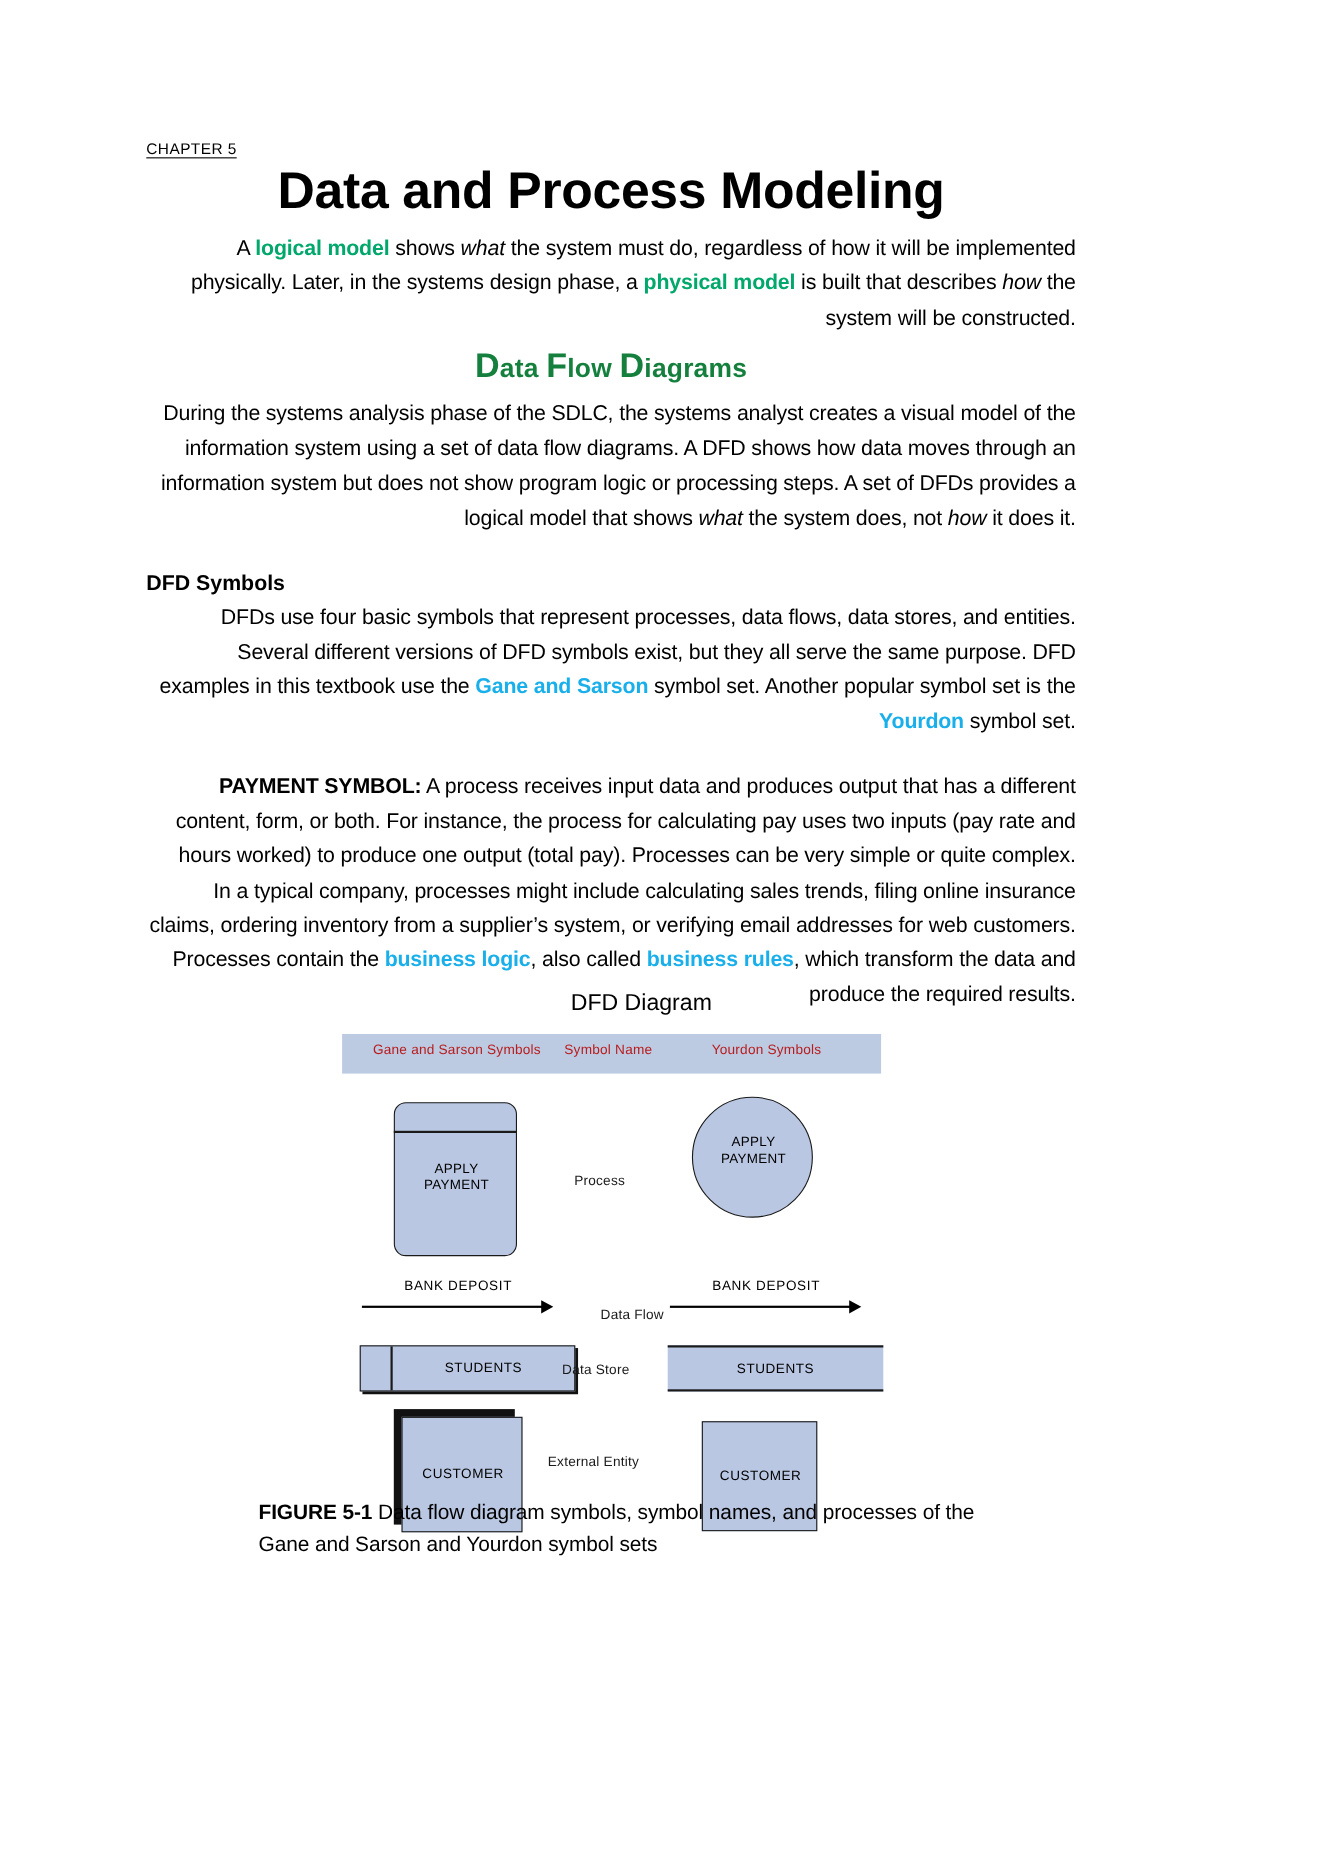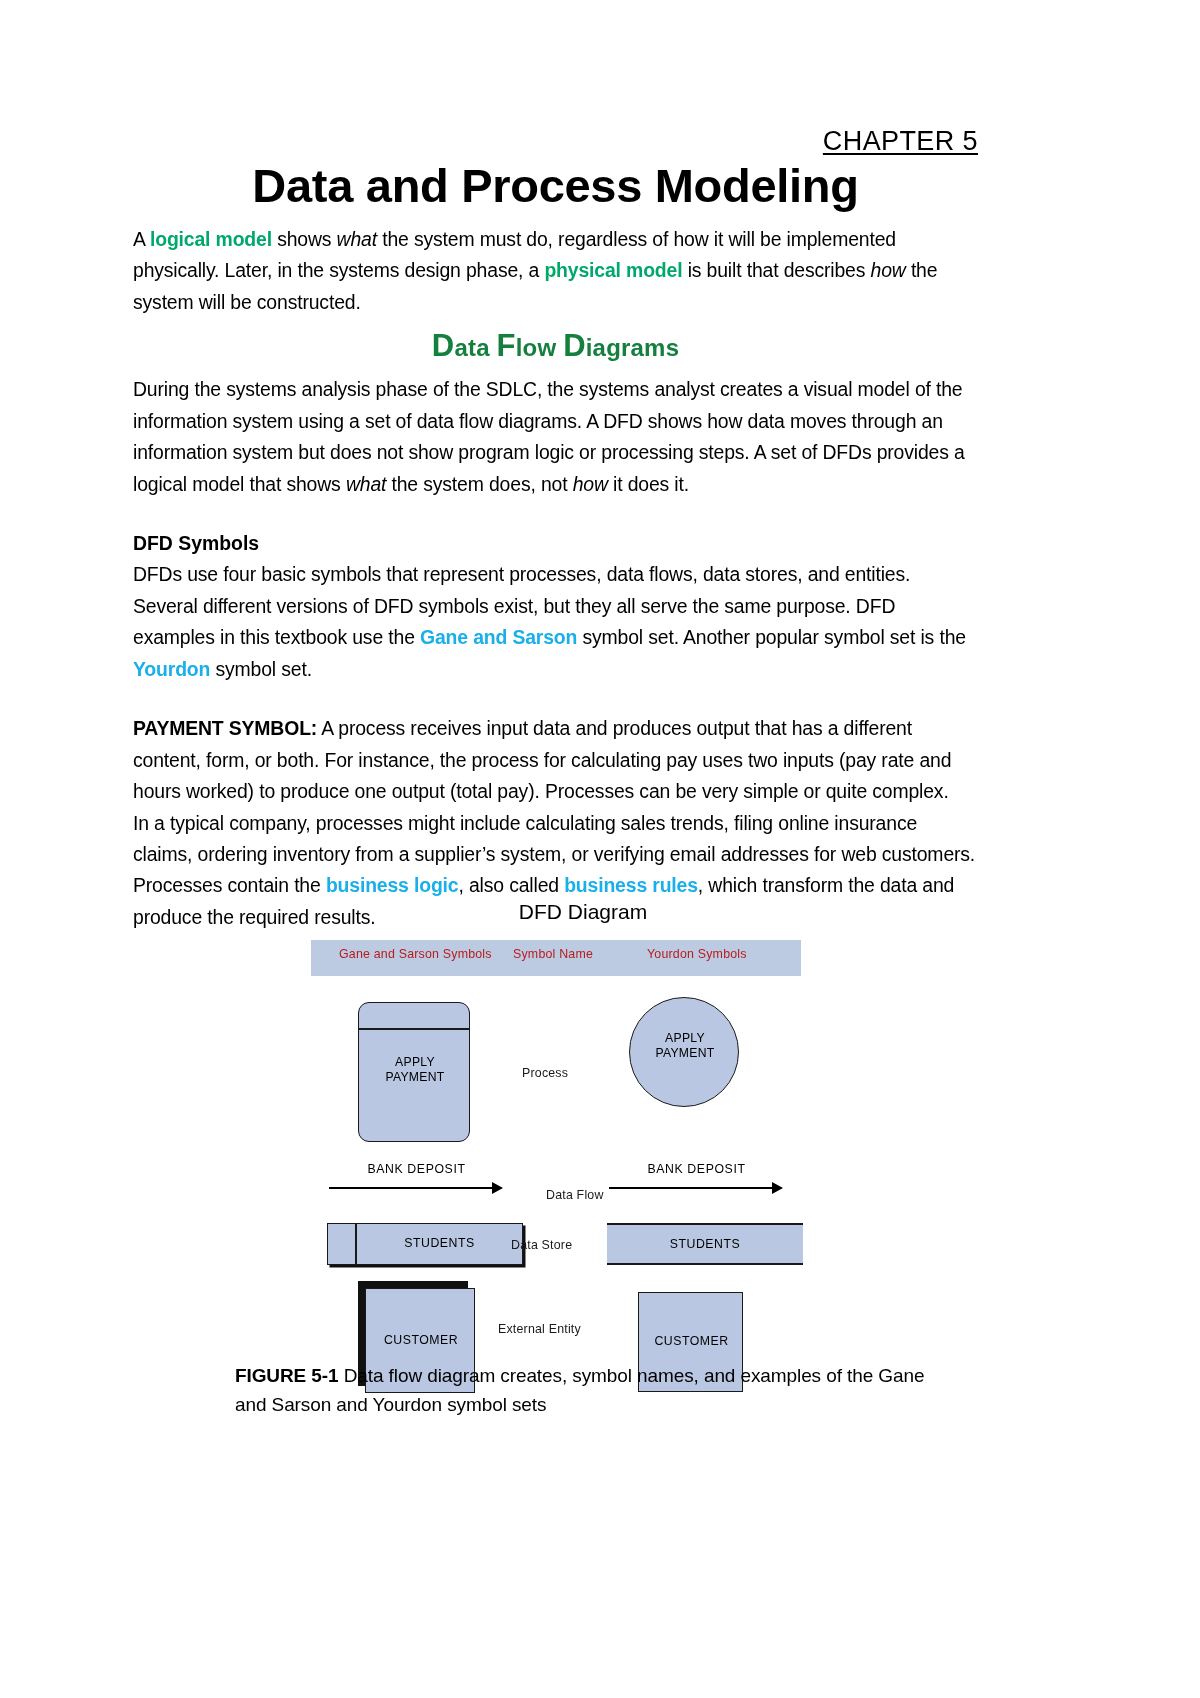--- a/index.html
+++ b/index.html
@@ -24,22 +24,22 @@
   }
   .content {
     position: absolute;
     left: 133px;
     top: 128px;
     width: 845px;
   }
 
   
   .chapter-line {
-    text-align: right;
-    font-size: 27px;
+    text-align: left;
+    font-size: 14px;
     letter-spacing: 0.4px;
     line-height: 1.0;
     margin: 0 0 6px 0;
   }
   .chapter-line span {
     text-decoration: underline;
     text-underline-offset: 3px;
   }
   .doc-title {
     text-align: center;
@@ -60,21 +60,21 @@
   }
   .section-title .cap {
     font-size: 31px;
   }
 
   
   p.body {
     font-size: 19.4px;
     line-height: 1.62;
     margin: 0 0 0 0;
-    text-align: left;
+    text-align: right;
     letter-spacing: -0.15px;
   }
   .gap-md { height: 28px; }
 
   .green { color: #00A86B; font-weight: bold; }
   .cyan  { color: #19AFEA; font-weight: bold; }
   .ital  { font-style: italic; }
   .bold  { font-weight: bold; }
 
   .subhead {
@@ -401,15 +401,15 @@
 
       <div class="row-label lbl-entity">External Entity</div>
 
       <div class="yd-entity">
         <div class="elabel">CUSTOMER</div>
       </div>
 
     </div>
   </div>
 
-  <div class="caption"><span class="bold">FIGURE 5-1</span><span> Data flow diagram creates, symbol names, and examples of the Gane and Sarson and Yourdon symbol sets</span></div>
+  <div class="caption"><span class="bold">FIGURE 5-1</span><span> Data flow diagram symbols, symbol names, and processes of the Gane and Sarson and Yourdon symbol sets</span></div>
 
 </div>
 
 </body></html>

